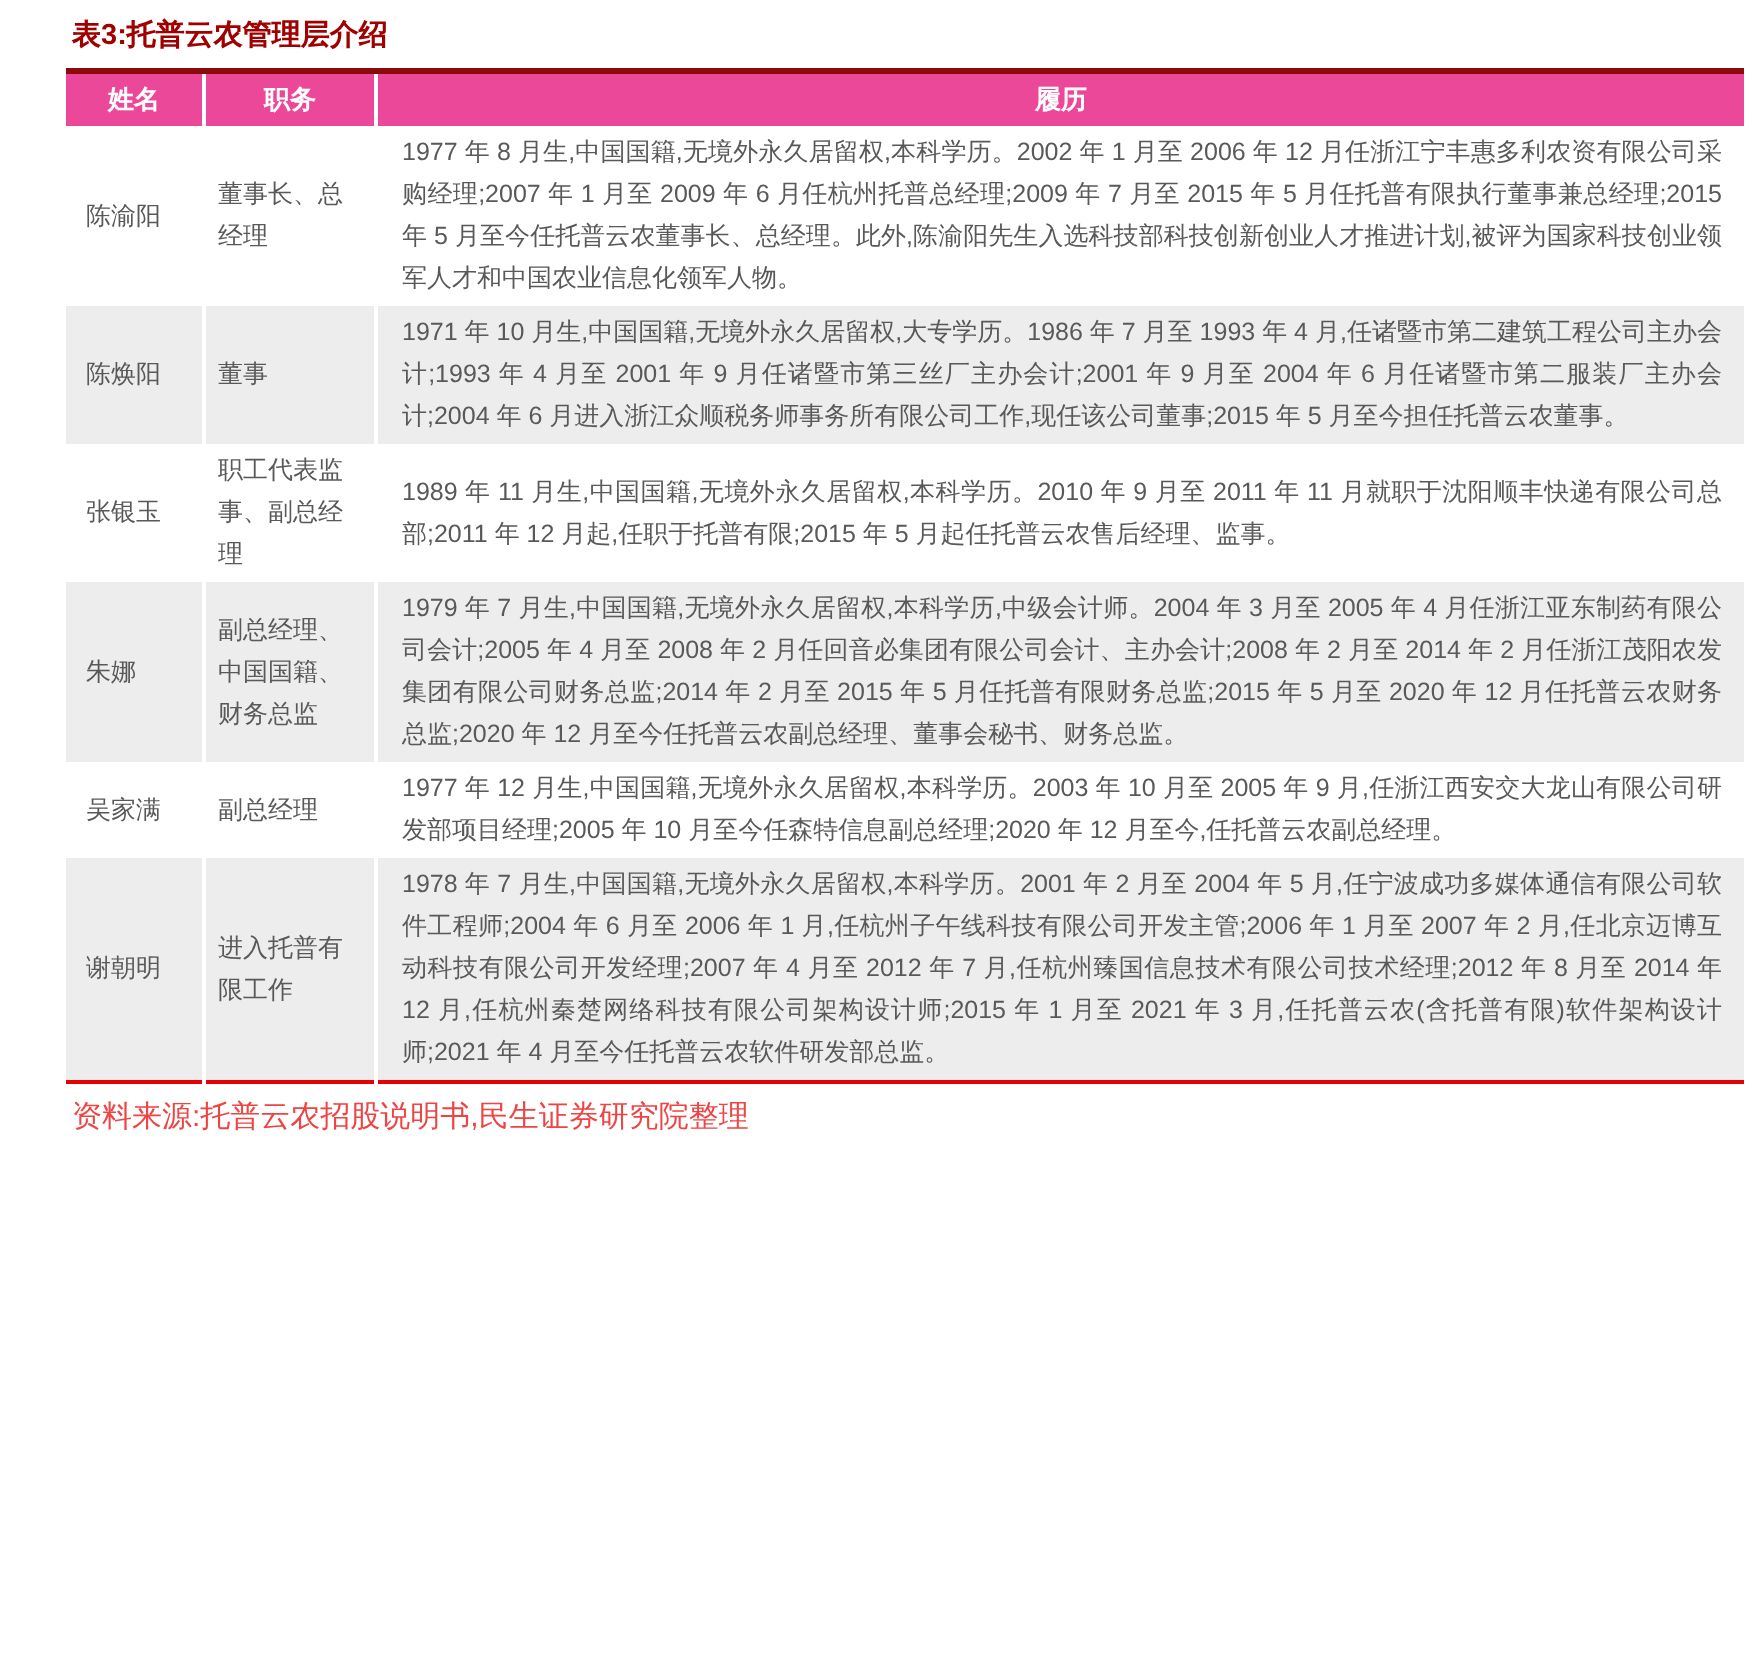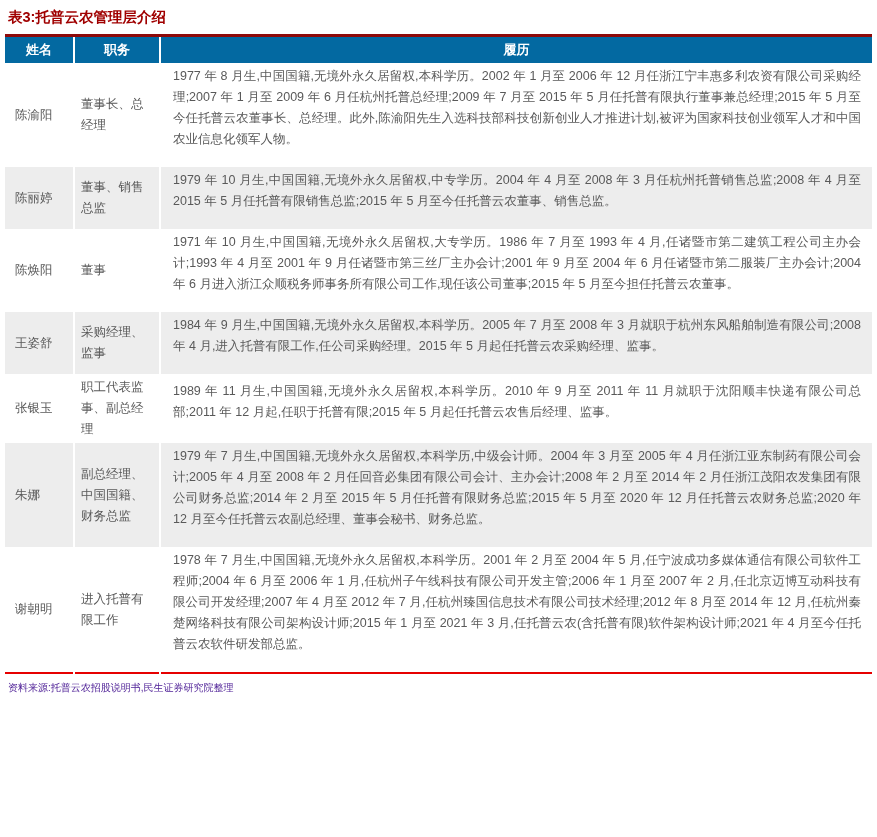--- a/index.html
+++ b/index.html
@@ -1,38 +1,38 @@
 <!DOCTYPE html>
 <html><head>
 <meta charset="utf-8">
 <style>
   html,body{margin:0;padding:0;background:#ffffff;}
   body{
     width:877px;
     font-family:"Liberation Sans","DejaVu Sans",sans-serif;
     -webkit-font-smoothing:antialiased;
   }
-  .page{padding:6px 5px 0 5px;}
+  .page{padding:6px 5px 0 5px;margin-left:28px;}
   .title{
     color:#A00000;
     font-weight:bold;
     font-size:14.5px;
     padding:2px 0 7px 3px;
   }
   table.mgmt{
     width:100%;
     border-collapse:collapse;
     table-layout:fixed;
     border-bottom:2px solid #E60000;
   }
   col.c-name{width:69px;}
   col.c-pos{width:86px;}
   col.c-res{width:auto;}
   thead th{
-    background:#0369a1;
+    background:#ec4899;
     color:#ffffff;
     font-size:13px;
     font-weight:bold;
     text-align:center;
     padding:4px 2px;
     border-top:3px solid #8E0A0A;
     border-left:2px solid #ffffff;
   }
   thead th:first-child{border-left:none;}
   tbody tr{background:#ffffff;}
@@ -41,25 +41,25 @@
     color:#595959;
     font-size:12.5px;
     line-height:1.68;
     vertical-align:middle;
     border-left:2px solid #ffffff;
     padding:3px 6px;
   }
   tbody td:first-child{border-left:none;padding-left:10px;}
   tbody td.resume{
     text-align:justify;
-    padding:3px 11px 17px 12px;
+    padding:3px 11px 3px 12px;
   }
   .source{
-    color:#4c1d95;
-    font-size:10px;
+    color:#ef4444;
+    font-size:15px;
     padding:7px 0 0 3px;
   }
 </style>
 </head>
 <body>
 
 <div class="page">
 
   <div class="title">表3:托普云农管理层介绍</div>
 
@@ -76,52 +76,47 @@
         <th>履历</th>
       </tr>
     </thead>
     <tbody>
   <tr>
     <td>陈渝阳</td>
     <td>董事长、总经理</td>
     <td class="resume">1977 年 8 月生,中国国籍,无境外永久居留权,本科学历。2002 年 1 月至 2006 年 12 月任浙江宁丰惠多利农资有限公司采购经理;2007 年 1 月至 2009 年 6 月任杭州托普总经理;2009 年 7 月至 2015 年 5 月任托普有限执行董事兼总经理;2015 年 5 月至今任托普云农董事长、总经理。此外,陈渝阳先生入选科技部科技创新创业人才推进计划,被评为国家科技创业领军人才和中国农业信息化领军人物。</td>
   </tr>
 
-  <tr>
-    <td>陈丽婷</td>
-    <td>董事、销售总监</td>
-    <td class="resume">1979 年 10 月生,中国国籍,无境外永久居留权,中专学历。2004 年 4 月至 2008 年 3 月任杭州托普销售总监;2008 年 4 月至 2015 年 5 月任托普有限销售总监;2015 年 5 月至今任托普云农董事、销售总监。</td>
-  </tr>
 
 
   <tr>
     <td>陈焕阳</td>
     <td>董事</td>
     <td class="resume">1971 年 10 月生,中国国籍,无境外永久居留权,大专学历。1986 年 7 月至 1993 年 4 月,任诸暨市第二建筑工程公司主办会计;1993 年 4 月至 2001 年 9 月任诸暨市第三丝厂主办会计;2001 年 9 月至 2004 年 6 月任诸暨市第二服装厂主办会计;2004 年 6 月进入浙江众顺税务师事务所有限公司工作,现任该公司董事;2015 年 5 月至今担任托普云农董事。</td>
   </tr>
 
 
-  <tr>
-    <td>王姿舒</td>
-    <td>采购经理、监事</td>
-    <td class="resume">1984 年 9 月生,中国国籍,无境外永久居留权,本科学历。2005 年 7 月至 2008 年 3 月就职于杭州东风船舶制造有限公司;2008 年 4 月,进入托普有限工作,任公司采购经理。2015 年 5 月起任托普云农采购经理、监事。</td>
-  </tr>
 
   <tr>
     <td>张银玉</td>
     <td>职工代表监事、副总经理</td>
     <td class="resume">1989 年 11 月生,中国国籍,无境外永久居留权,本科学历。2010 年 9 月至 2011 年 11 月就职于沈阳顺丰快递有限公司总部;2011 年 12 月起,任职于托普有限;2015 年 5 月起任托普云农售后经理、监事。</td>
   </tr>
 
   <tr>
     <td>朱娜</td>
     <td>副总经理、中国国籍、财务总监</td>
     <td class="resume">1979 年 7 月生,中国国籍,无境外永久居留权,本科学历,中级会计师。2004 年 3 月至 2005 年 4 月任浙江亚东制药有限公司会计;2005 年 4 月至 2008 年 2 月任回音必集团有限公司会计、主办会计;2008 年 2 月至 2014 年 2 月任浙江茂阳农发集团有限公司财务总监;2014 年 2 月至 2015 年 5 月任托普有限财务总监;2015 年 5 月至 2020 年 12 月任托普云农财务总监;2020 年 12 月至今任托普云农副总经理、董事会秘书、财务总监。</td>
   </tr>
 
+  <tr>
+    <td>吴家满</td>
+    <td>副总经理</td>
+    <td class="resume">1977 年 12 月生,中国国籍,无境外永久居留权,本科学历。2003 年 10 月至 2005 年 9 月,任浙江西安交大龙山有限公司研发部项目经理;2005 年 10 月至今任森特信息副总经理;2020 年 12 月至今,任托普云农副总经理。</td>
+  </tr>
 
   <tr>
     <td>谢朝明</td>
     <td>进入托普有限工作</td>
     <td class="resume">1978 年 7 月生,中国国籍,无境外永久居留权,本科学历。2001 年 2 月至 2004 年 5 月,任宁波成功多媒体通信有限公司软件工程师;2004 年 6 月至 2006 年 1 月,任杭州子午线科技有限公司开发主管;2006 年 1 月至 2007 年 2 月,任北京迈博互动科技有限公司开发经理;2007 年 4 月至 2012 年 7 月,任杭州臻国信息技术有限公司技术经理;2012 年 8 月至 2014 年 12 月,任杭州秦楚网络科技有限公司架构设计师;2015 年 1 月至 2021 年 3 月,任托普云农(含托普有限)软件架构设计师;2021 年 4 月至今任托普云农软件研发部总监。</td>
   </tr>
 </tbody>
   </table>
 
   <div class="source">资料来源:托普云农招股说明书,民生证券研究院整理</div>

